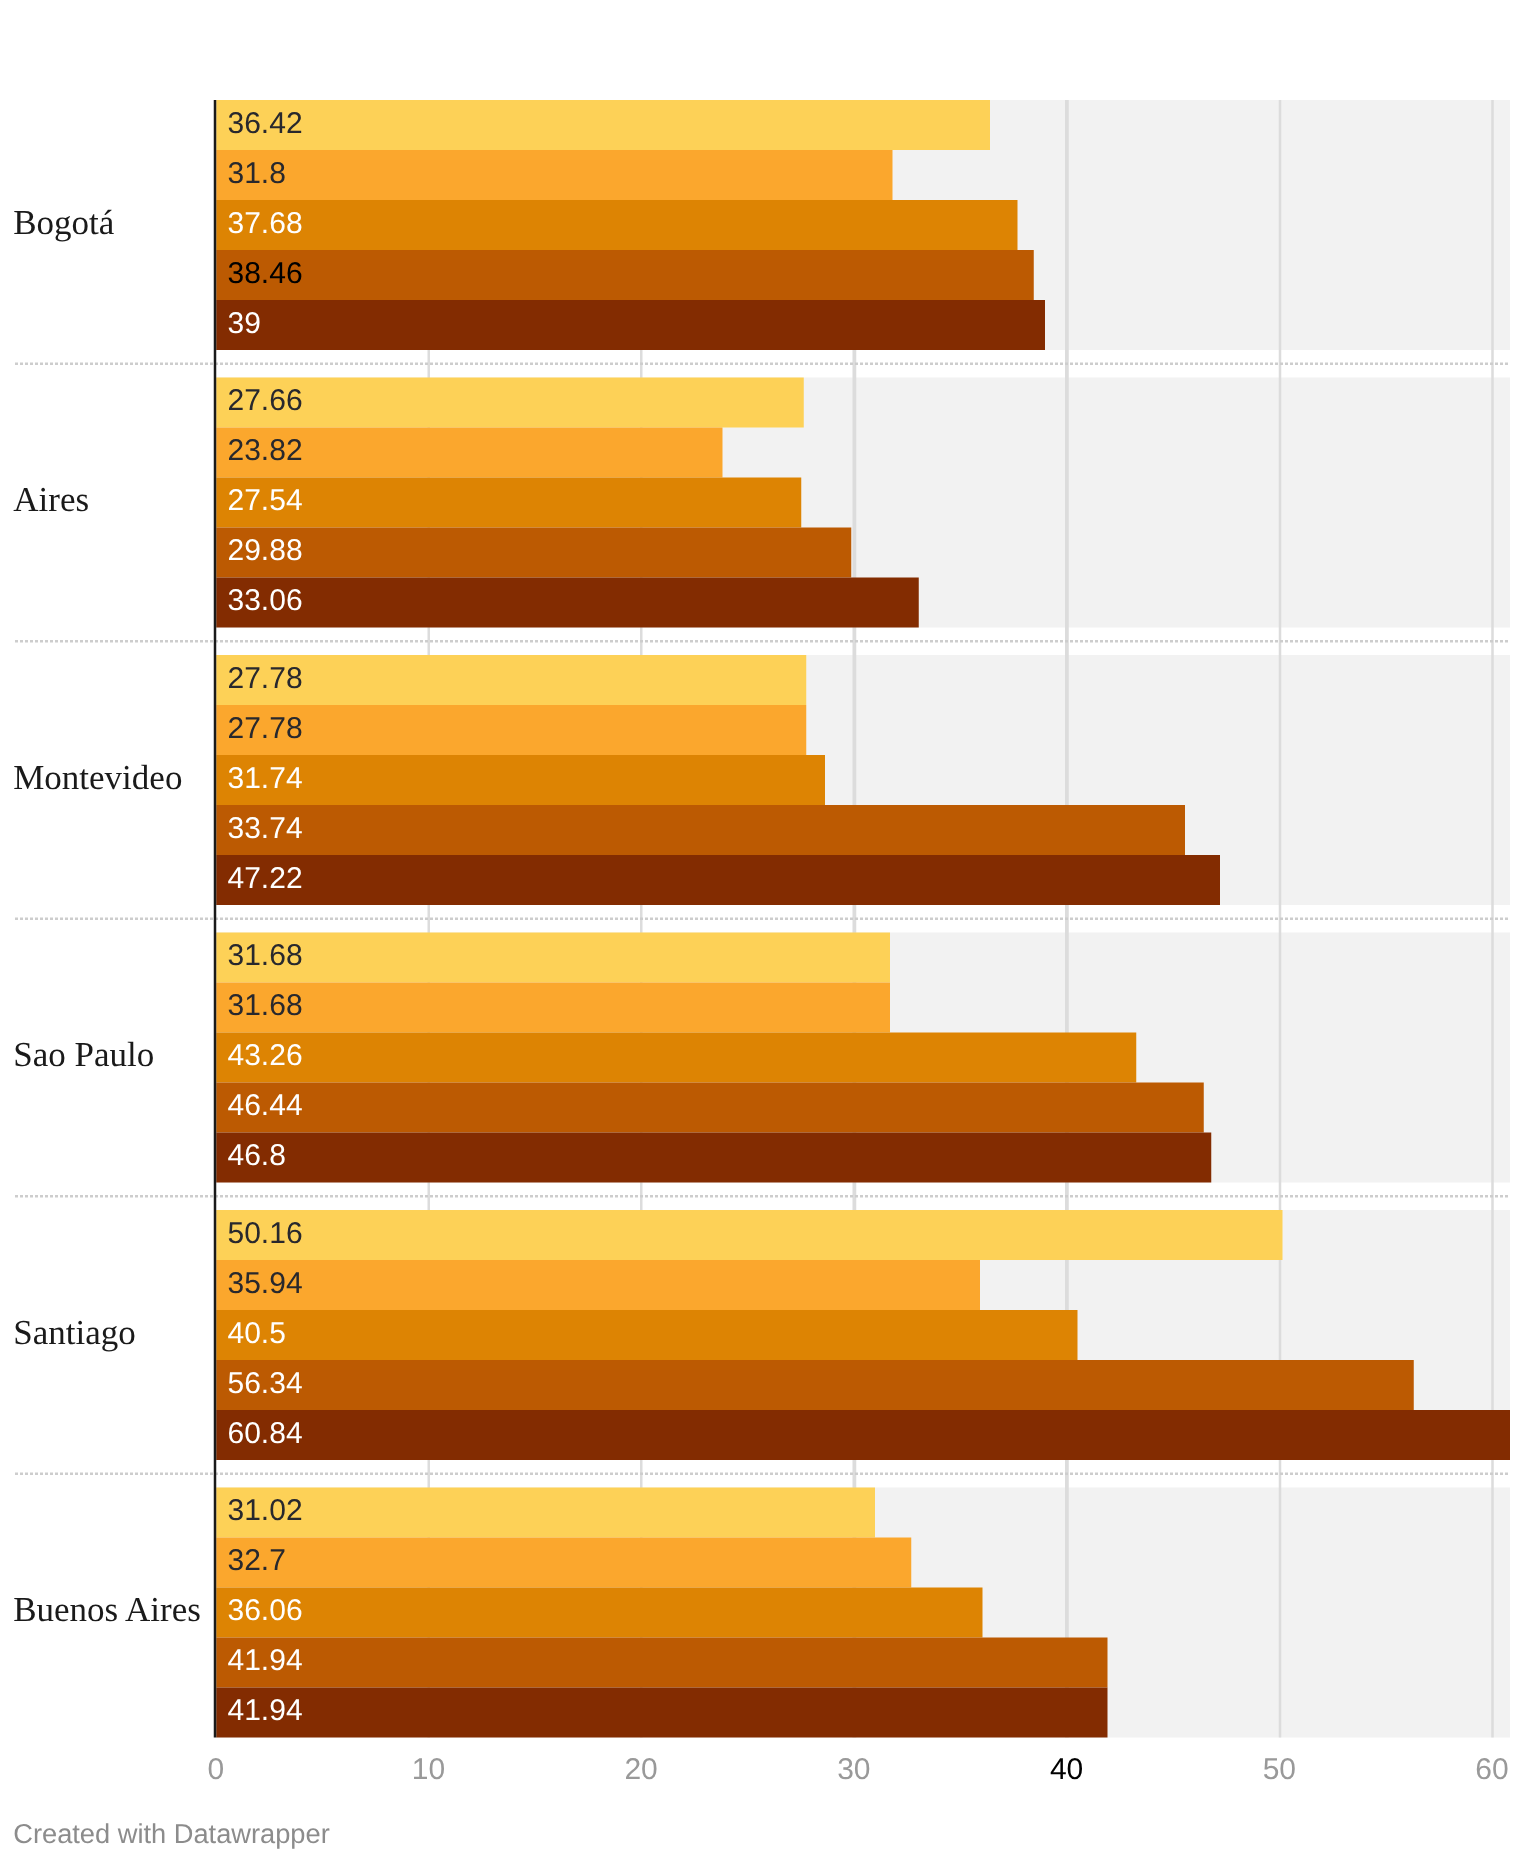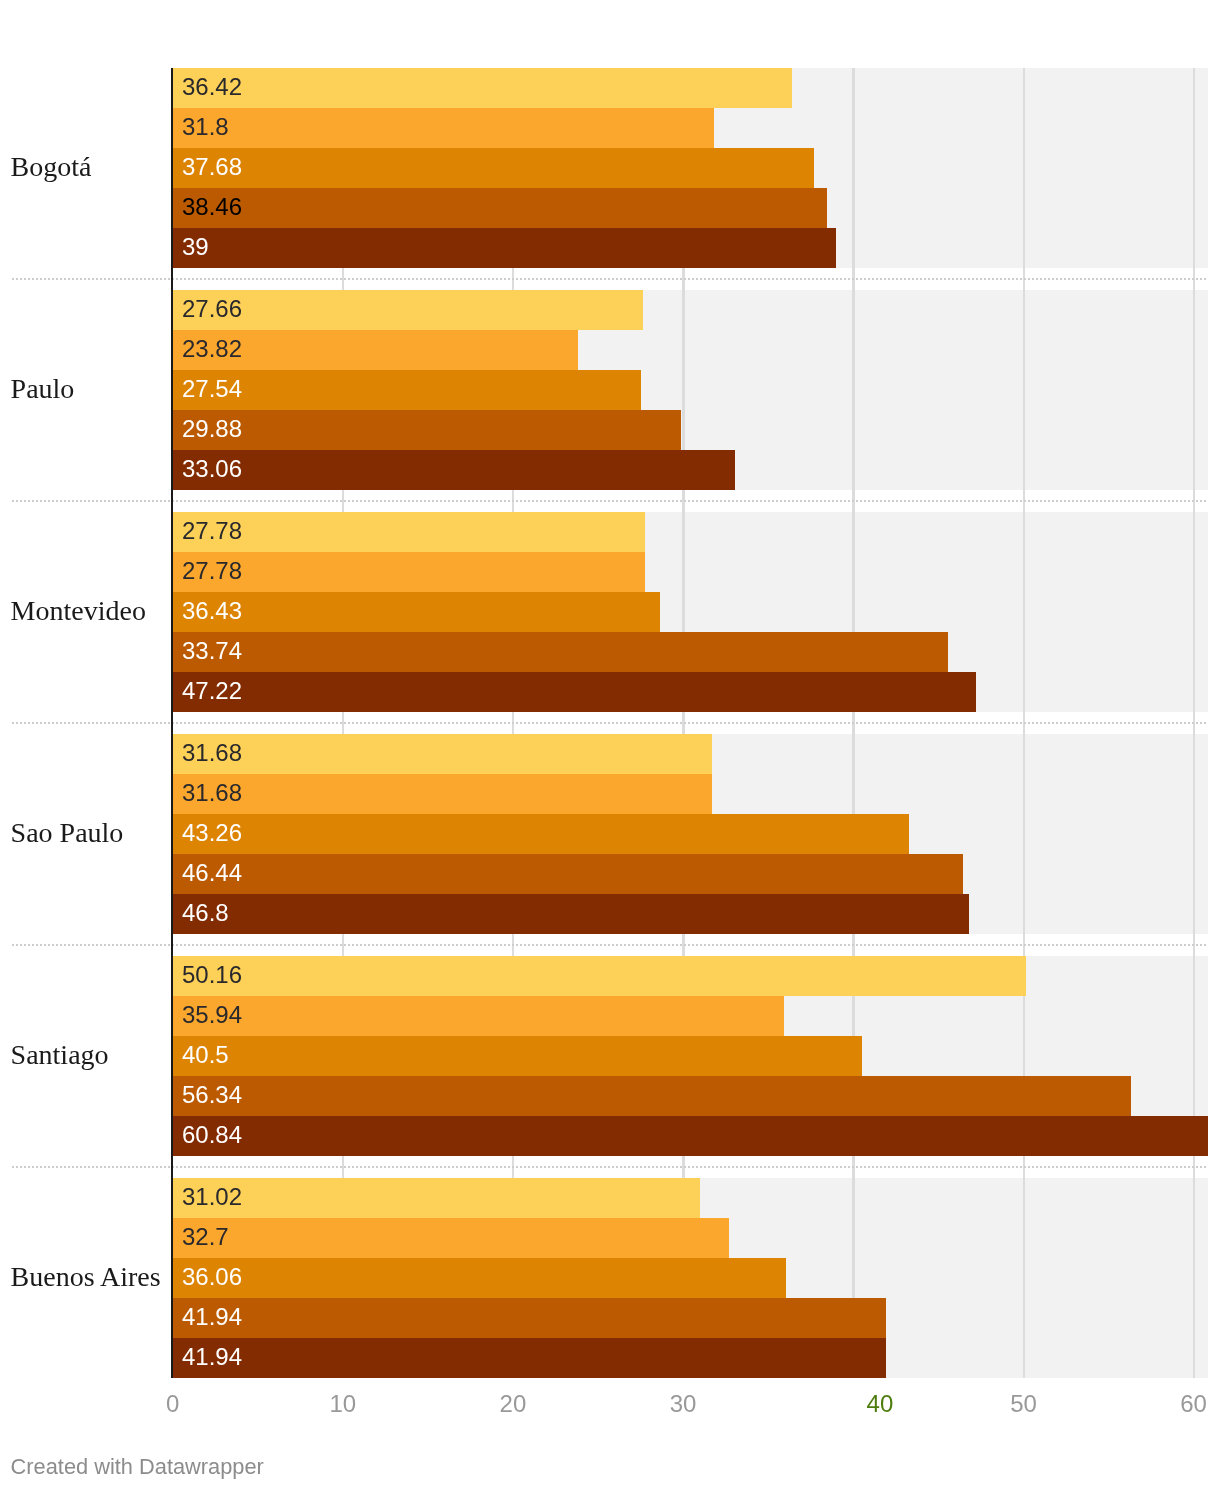--- a/index.html
+++ b/index.html
@@ -13,21 +13,21 @@
   .chart{position:relative;width:1220px;height:1492px;overflow:hidden;background:#ffffff;}
 
   
   .legend{position:absolute;left:10px;top:14px;display:flex;align-items:flex-start;opacity:0.999;}
   .legend-item{display:flex;align-items:flex-start;margin-right:18.0px;}
   .legend-swatch{width:28px;height:28px;flex:0 0 auto;}
   .legend-label{margin-left:6.3px;font-size:24px;line-height:27px;margin-top:-2px;letter-spacing:0.22px;
                 color:#1a1a1a;white-space:nowrap;}
 
   
-  .plot{position:absolute;left:0;top:0;width:1220px;height:1360px;border-radius:12px;}
+  .plot{position:absolute;left:0;top:12px;width:1220px;height:1360px;border-radius:12px;}
   .layer{position:absolute;left:0;top:0;width:1220px;height:1492px;}
   .textlayer{position:absolute;left:0;top:0;width:1220px;height:1492px;opacity:0.999;}
   .group-bg{position:absolute;background:#f2f2f2;}
   .gridline{position:absolute;width:2.4px;background:#dcdcdc;}
   .zeroline{position:absolute;width:2.4px;background:#1a1a1a;}
   .sep{position:absolute;height:2px;
        background-image:linear-gradient(to right,#cdcdcd 0 2.3px,rgba(0,0,0,0) 2.3px 4px);
        background-size:4px 2px;background-repeat:repeat-x;}
   .bar{position:absolute;}
   .bar-label{position:absolute;font-size:24px;white-space:nowrap;}
@@ -101,24 +101,24 @@
       <div class="bar-label" style="left: 182px; top: 113px; height: 27px; line-height: 27px; color: rgb(40, 40, 45);">31.8</div>
       <div class="bar-label" style="left: 182px; top: 153px; height: 27px; line-height: 27px; color: rgb(255, 255, 255);">37.68</div>
       <div class="bar-label" style="left: 182px; top: 193px; height: 27px; line-height: 27px; color: #000000;">38.46</div>
       <div class="bar-label" style="left: 182px; top: 233px; height: 27px; line-height: 27px; color: rgb(255, 255, 255);">39</div>
       <div class="cat-label" style="left: 10.6px; top: 153px; height: 27px; line-height: 27px; color: rgb(26, 26, 26);">Bogotá</div>
       <div class="bar-label" style="left: 182px; top: 295px; height: 27px; line-height: 27px; color: rgb(40, 40, 45);">27.66</div>
       <div class="bar-label" style="left: 182px; top: 335px; height: 27px; line-height: 27px; color: rgb(40, 40, 45);">23.82</div>
       <div class="bar-label" style="left: 182px; top: 375px; height: 27px; line-height: 27px; color: rgb(255, 255, 255);">27.54</div>
       <div class="bar-label" style="left: 182px; top: 415px; height: 27px; line-height: 27px; color: rgb(255, 255, 255);">29.88</div>
       <div class="bar-label" style="left: 182px; top: 455px; height: 27px; line-height: 27px; color: rgb(255, 255, 255);">33.06</div>
-      <div class="cat-label" style="left: 10.6px; top: 375px; height: 27px; line-height: 27px; color: rgb(26, 26, 26);">Paulo</div>
+      <div class="cat-label" style="left: 10.6px; top: 375px; height: 27px; line-height: 27px; color: rgb(26, 26, 26);">Aires</div>
       <div class="bar-label" style="left: 182px; top: 517px; height: 27px; line-height: 27px; color: rgb(40, 40, 45);">27.78</div>
       <div class="bar-label" style="left: 182px; top: 557px; height: 27px; line-height: 27px; color: rgb(40, 40, 45);">27.78</div>
-      <div class="bar-label" style="left: 182px; top: 597px; height: 27px; line-height: 27px; color: rgb(255, 255, 255);">36.43</div>
+      <div class="bar-label" style="left: 182px; top: 597px; height: 27px; line-height: 27px; color: rgb(255, 255, 255);">31.74</div>
       <div class="bar-label" style="left: 182px; top: 637px; height: 27px; line-height: 27px; color: rgb(255, 255, 255);">33.74</div>
       <div class="bar-label" style="left: 182px; top: 677px; height: 27px; line-height: 27px; color: rgb(255, 255, 255);">47.22</div>
       <div class="cat-label" style="left: 10.6px; top: 597px; height: 27px; line-height: 27px; color: rgb(26, 26, 26);">Montevideo</div>
       <div class="bar-label" style="left: 182px; top: 739px; height: 27px; line-height: 27px; color: rgb(40, 40, 45);">31.68</div>
       <div class="bar-label" style="left: 182px; top: 779px; height: 27px; line-height: 27px; color: rgb(40, 40, 45);">31.68</div>
       <div class="bar-label" style="left: 182px; top: 819px; height: 27px; line-height: 27px; color: rgb(255, 255, 255);">43.26</div>
       <div class="bar-label" style="left: 182px; top: 859px; height: 27px; line-height: 27px; color: rgb(255, 255, 255);">46.44</div>
       <div class="bar-label" style="left: 182px; top: 899px; height: 27px; line-height: 27px; color: rgb(255, 255, 255);">46.8</div>
       <div class="cat-label" style="left: 10.6px; top: 819px; height: 27px; line-height: 27px; color: rgb(26, 26, 26);">Sao Paulo</div>
       <div class="bar-label" style="left: 182px; top: 961px; height: 27px; line-height: 27px; color: rgb(40, 40, 45);">50.16</div>
@@ -130,21 +130,21 @@
       <div class="bar-label" style="left: 182px; top: 1183px; height: 27px; line-height: 27px; color: rgb(40, 40, 45);">31.02</div>
       <div class="bar-label" style="left: 182px; top: 1223px; height: 27px; line-height: 27px; color: rgb(40, 40, 45);">32.7</div>
       <div class="bar-label" style="left: 182px; top: 1263px; height: 27px; line-height: 27px; color: rgb(255, 255, 255);">36.06</div>
       <div class="bar-label" style="left: 182px; top: 1303px; height: 27px; line-height: 27px; color: rgb(255, 255, 255);">41.94</div>
       <div class="bar-label" style="left: 182px; top: 1343px; height: 27px; line-height: 27px; color: rgb(255, 255, 255);">41.94</div>
       <div class="cat-label" style="left: 10.6px; top: 1263px; height: 27px; line-height: 27px; color: rgb(26, 26, 26);">Buenos Aires</div>
       <div class="tick-label" style="left: 132.6px; top: 1389.5px; width: 80px; height: 27px; line-height: 27px; color: rgb(153, 153, 153);">0</div>
       <div class="tick-label" style="left: 302.8px; top: 1389.5px; width: 80px; height: 27px; line-height: 27px; color: rgb(153, 153, 153);">10</div>
       <div class="tick-label" style="left: 472.9px; top: 1389.5px; width: 80px; height: 27px; line-height: 27px; color: rgb(153, 153, 153);">20</div>
       <div class="tick-label" style="left: 643.1px; top: 1389.5px; width: 80px; height: 27px; line-height: 27px; color: rgb(153, 153, 153);">30</div>
-      <div class="tick-label" style="left: 813.3px; top: 1389.5px; width: 80px; height: 27px; line-height: 27px; color: #4d7c0f; text-align: right;">40</div>
+      <div class="tick-label" style="left: 813.3px; top: 1389.5px; width: 80px; height: 27px; line-height: 27px; color: #000000;">40</div>
       <div class="tick-label" style="left: 983.5px; top: 1389.5px; width: 80px; height: 27px; line-height: 27px; color: rgb(153, 153, 153);">50</div>
       <div class="tick-label" style="left: 1153.6px; top: 1389.5px; width: 80px; height: 27px; line-height: 27px; color: rgb(153, 153, 153);">60</div>
     </div>
 
     <div class="layer" id="seps">
       <div class="sep" style="left: 12px; top: 278px; width: 1195.9px;"></div>
       <div class="sep" style="left: 12px; top: 500px; width: 1195.9px;"></div>
       <div class="sep" style="left: 12px; top: 722px; width: 1195.9px;"></div>
       <div class="sep" style="left: 12px; top: 944px; width: 1195.9px;"></div>
       <div class="sep" style="left: 12px; top: 1166px; width: 1195.9px;"></div>

